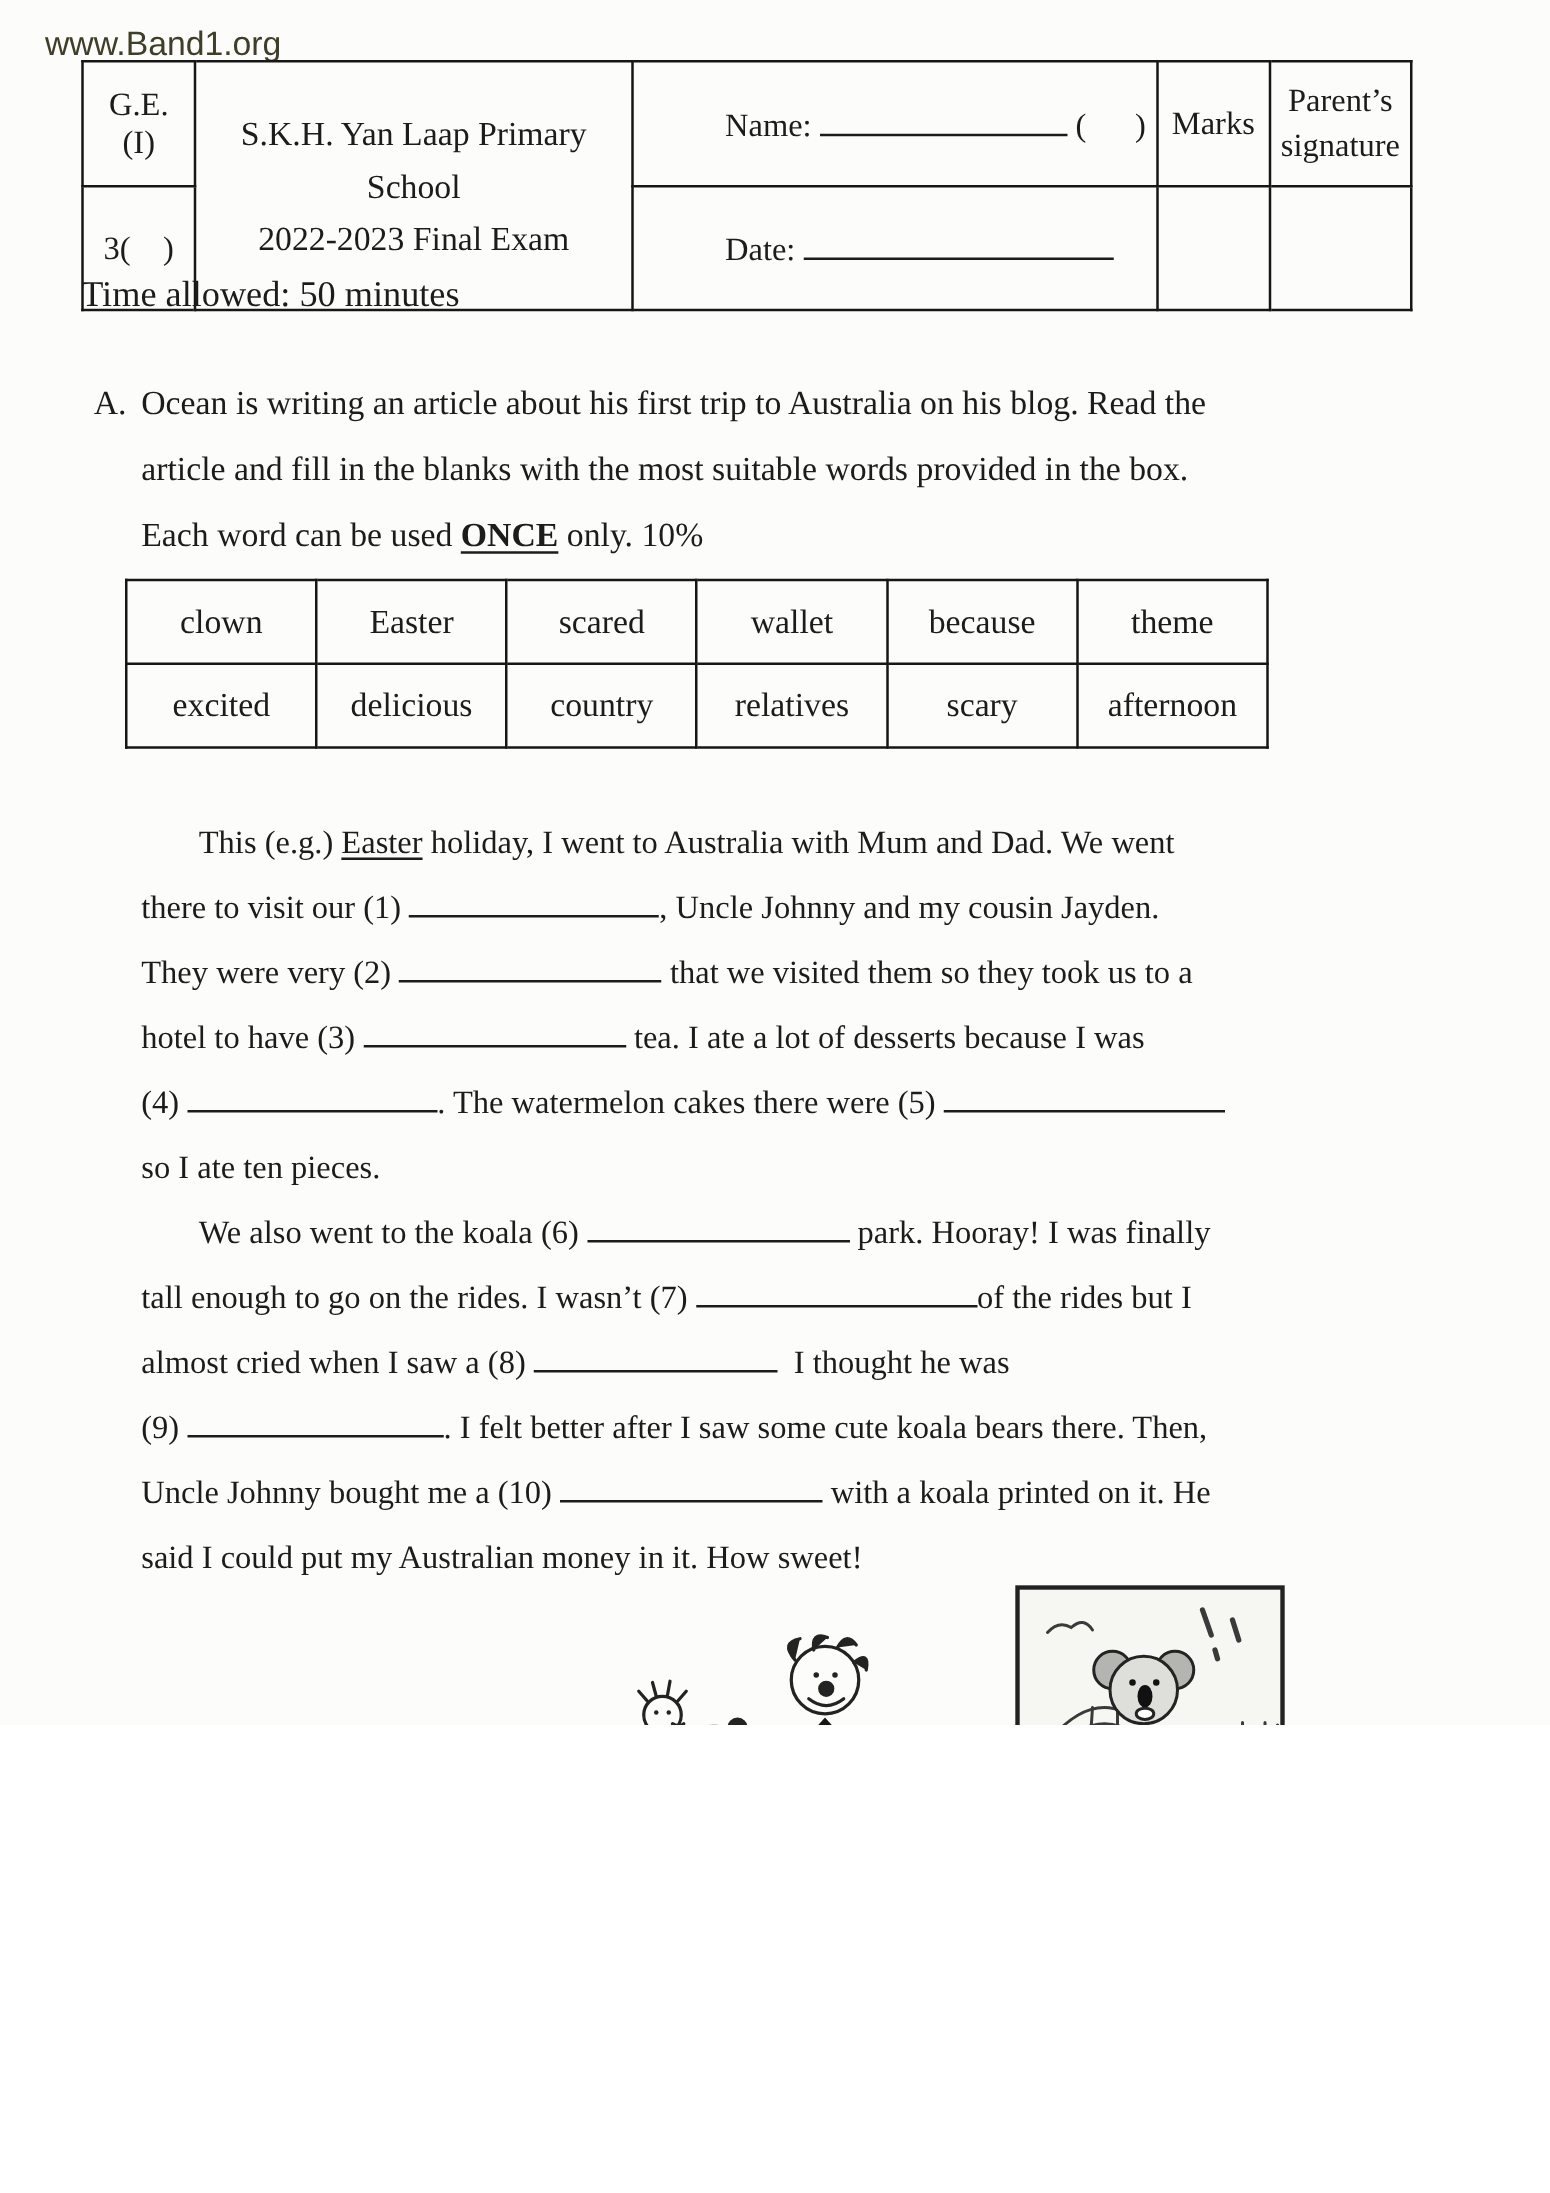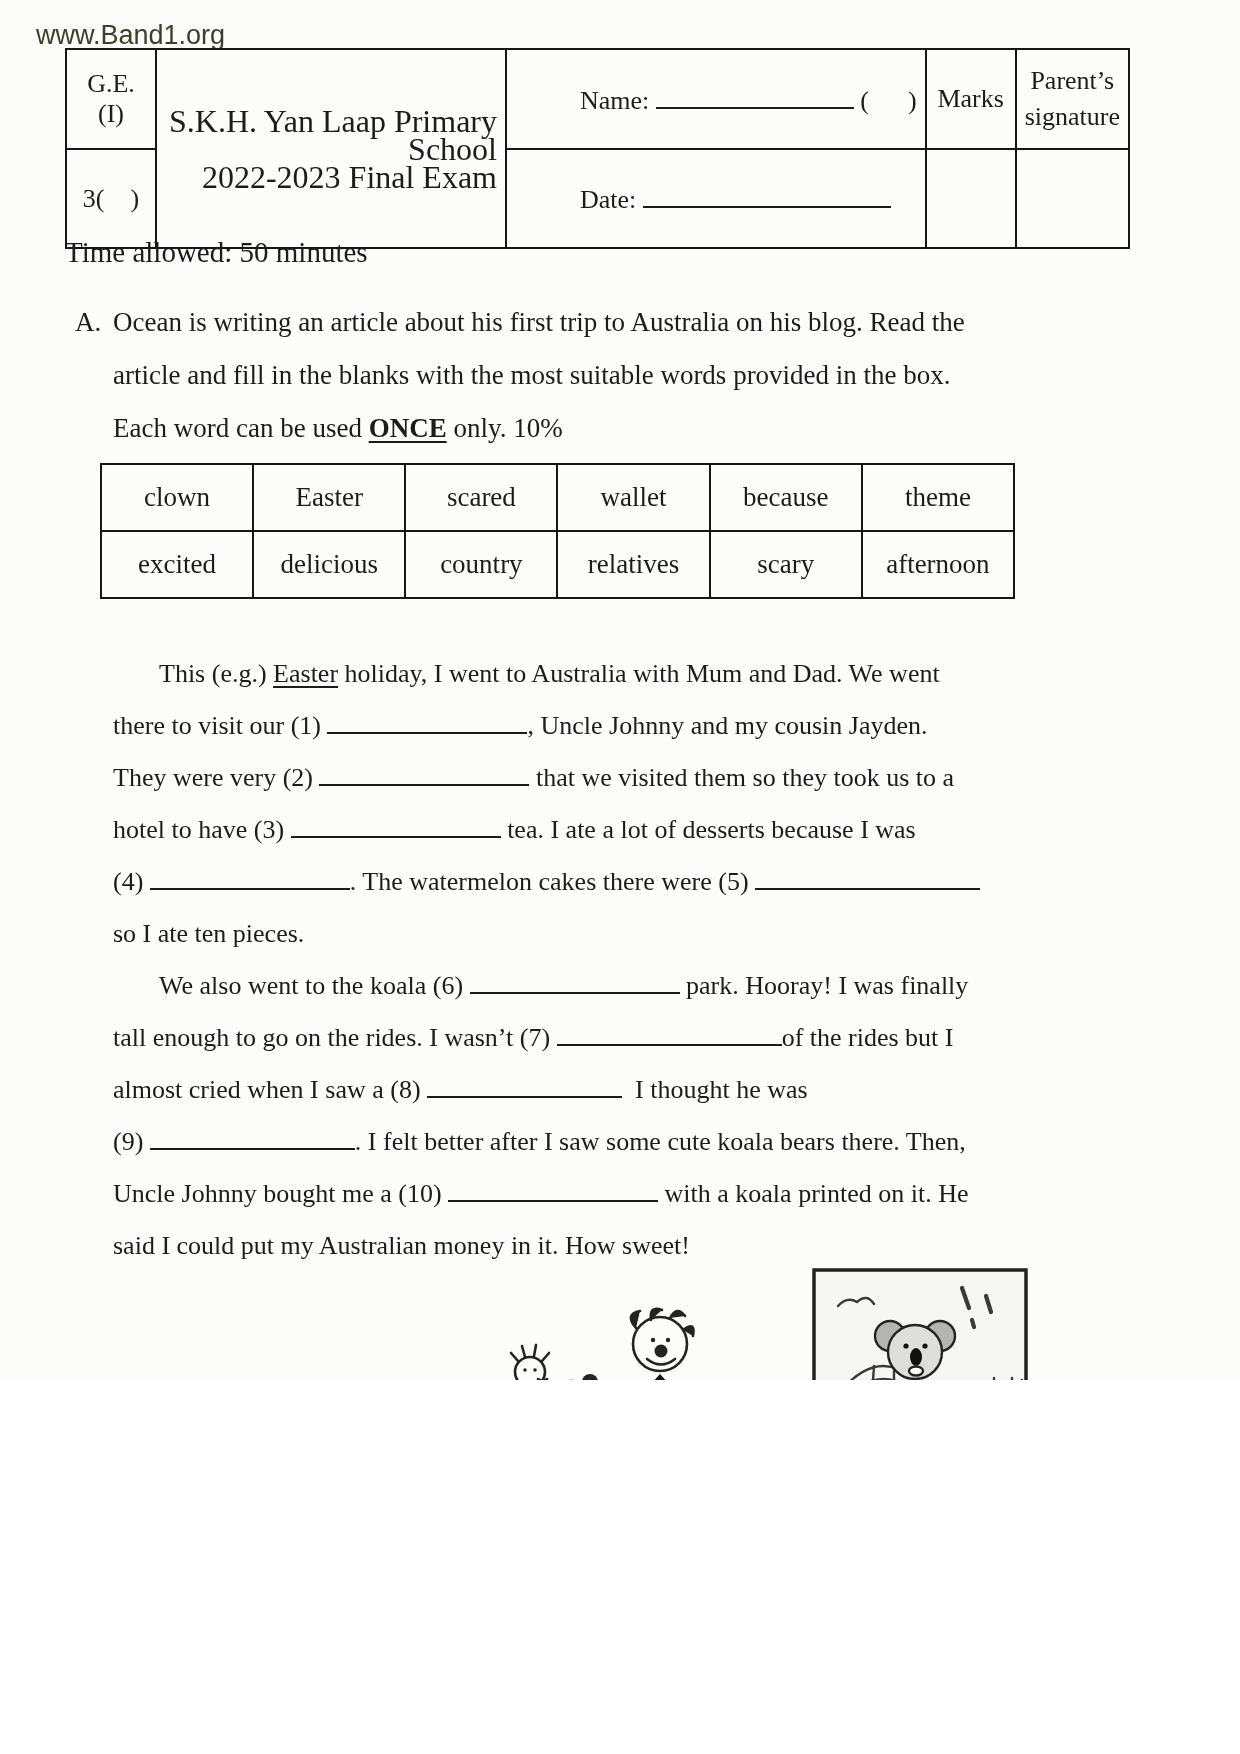--- a/index.html
+++ b/index.html
@@ -10,25 +10,25 @@
     font-family:"Liberation Serif", serif; overflow:hidden;
   }
   .watermark {
     position:absolute; left:36px; top:20px;
     font-family:"Liberation Sans", sans-serif; font-size:27px; color:#3e3e2a;
   }
   
   .header-table { position:absolute; left:65px; top:48px; border-collapse:collapse; table-layout:fixed; }
   .header-table td { border:2.5px solid #161616; font-size:26px; vertical-align:middle; padding:2px 8px; }
   .header-table td.c { text-align:center; }
-  .school-line { text-align:right; font-size:32px; line-height:28px; }
+  .school-line { text-align:center; font-size:27px; line-height:42px; }
   .namecell { white-space:pre; padding-left:12px;border-radius:31px; }
   .sigcell { text-align:center; vertical-align:top; padding-top:6px; font-size:25px; line-height:36px; }
   .blank { display:inline-block; height:1em; border-bottom:2px solid #1c1c1c; }
-  .time-allowed { position:absolute; left:65px; top:236px; font-size:29px; }
+  .time-allowed { position:absolute; left:65px; top:220px; font-size:29px; }
   
   .section-a { position:absolute; left:75px; top:296px; width:980px; font-size:27px; }
   .ins-row { line-height:53px; white-space:pre; }
   .a-label { display:inline-block; width:38px; }
   .ins-indent { padding-left:38px; }
   .once { font-weight:bold; text-decoration:underline; text-underline-offset:4px; }
   
   .word-box { position:absolute; left:100px; top:463px; width:915px; border-collapse:collapse; table-layout:fixed; }
   .word-box td { border:2.5px solid #161616; height:67px; text-align:center; font-size:27px; }
   

